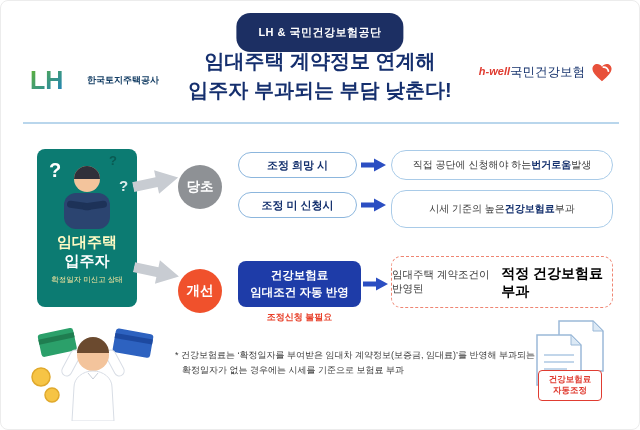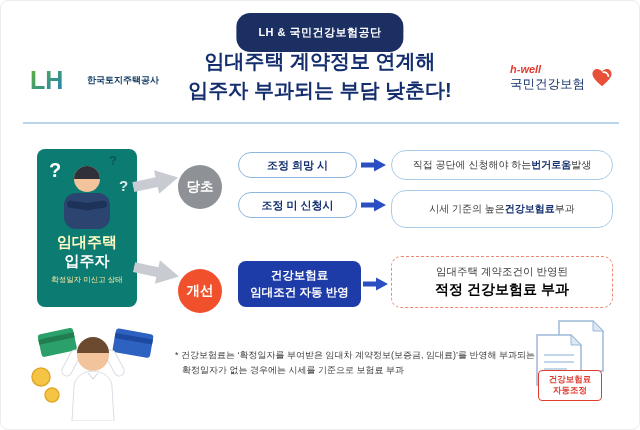--- a/index.html
+++ b/index.html
@@ -11,21 +11,21 @@
   
   .top-badge { top:12px; left:50%; transform:translateX(-50%); background:#1c2f63; color:#ffffff;
     font-size:11px; font-weight:bold; padding:12px 22px; border-radius:14px; letter-spacing:.5px; white-space:nowrap; }
 
   
   .lh-logo { left:28px; top:64px; display:flex; align-items:center; gap:6px; }
   .lh-sub { font-size:9px; font-weight:bold; color:#123c63; }
   .title { top:46px; left:0; width:100%; text-align:center; color:#152f6e; font-weight:bold;
     font-size:20px; line-height:1.45; pointer-events:none; }
   .nhis { right:26px; top:62px; display:flex; align-items:center; gap:6px; }
-  .nhis-col { display:flex; flex-direction:column; align-items:flex-start; line-height:1.25; }
+  .nhis-col { display:flex; align-items:flex-start; line-height:1.25; }
   .hwell { color:#e03c31; font-size:11px; font-weight:bold; font-style:italic; }
   .nhis-name { color:#13306b; font-size:12.5px; font-weight:normal; }
 
   .divider { top:121px; left:22px; width:596px; height:2px; background:#b9d6ec; }
 
   
   .tenant-card { left:36px; top:148px; width:100px; height:158px; background:#0c7b72; border-radius:8px;
     text-align:center; overflow:hidden; }
   .tenant-line1 { color:#fef9c3; font-size:15px; font-weight:bold; margin-top:0; }
   .tenant-line2 { color:#ffffff; font-size:15px; font-weight:bold; }
@@ -56,21 +56,21 @@
   .res-1 { left:390px; top:149px; width:222px; height:30px; }
   .res-2 { left:390px; top:189px; width:222px; height:38px; }
   .result-box .hl { font-weight:bold; color:#15316e; }
 
   
   .after-box { left:237px; top:260px; width:123px; height:46px; background:#1e3ca8; border-radius:8px; color:#fff;
     font-weight:bold; font-size:11.5px; display:flex; flex-direction:column; align-items:center; justify-content:center;
     line-height:1.45; text-align:center; }
   .after-note { left:237px; top:310px; width:123px; text-align:center; color:#e8402a; font-size:9px; font-weight:bold; }
   .after-result { left:390px; top:255px; width:222px; height:52px; background:#fff; border:1.5px dashed #ef8572;
-    border-radius:10px; display:flex; flex-direction:column; align-items:center; justify-content:center; }
+    border-radius:10px; display:flex; flex-direction:row; align-items:center; justify-content:center; }
   .after-result .l1 { font-size:10.5px; color:#3a3a3a; }
   .after-result .l2 { font-size:14px; font-weight:bold; color:#000000; margin-top:2px; }
 
   
   .person2 { left:26px; top:300px; }
   .footnote { left:174px; top:347px; font-size:9px; color:#3a3a3a; line-height:1.65; }
   .footnote .ln2 { padding-left:7px; }
   .docs { left:528px; top:318px; }
   .doc-label { left:537px; top:369px; width:64px; background:#fff; border:1.5px solid #e03c31; border-radius:4px;
     color:#e03c31; font-size:8.5px; font-weight:bold; text-align:center; padding:3px 0; line-height:1.35; }
@@ -165,20 +165,21 @@
       <span class="hl">건강보험료</span>
       <span> 부과</span>
   </div>
 
   <div class="abs flow-badge after-badge">개선</div>
 
   <div class="abs after-box">
     <div>건강보험료</div>
     <div>임대조건 자동 반영</div>
   </div>
+  <div class="abs after-note">조정신청 불필요</div>
 
   <div class="abs blue-arrow-3">
     <svg width="26" height="14" viewBox="0 0 26 14">
         <polygon points="0,4.5 13,4.5 13,0.5 25,7 13,13.5 13,9.5 0,9.5" fill="#2b4ec2"></polygon>
       </svg>
   </div>
 
   <div class="abs after-result">
     <div class="l1">임대주택 계약조건이 반영된</div>
     <div class="l2">적정 건강보험료 부과</div>

